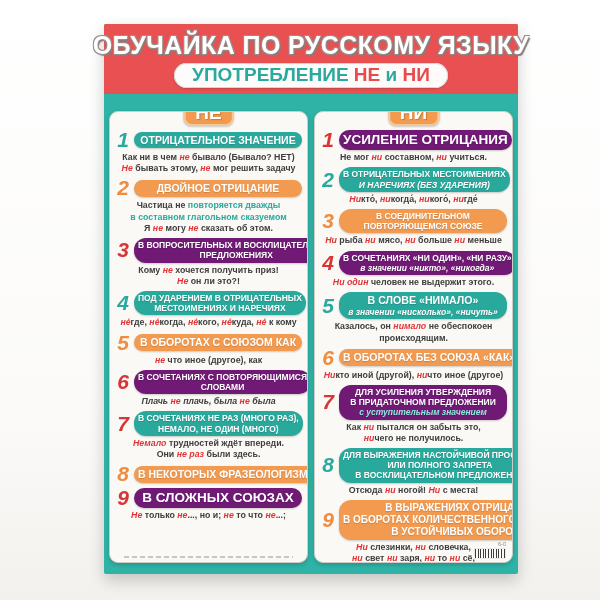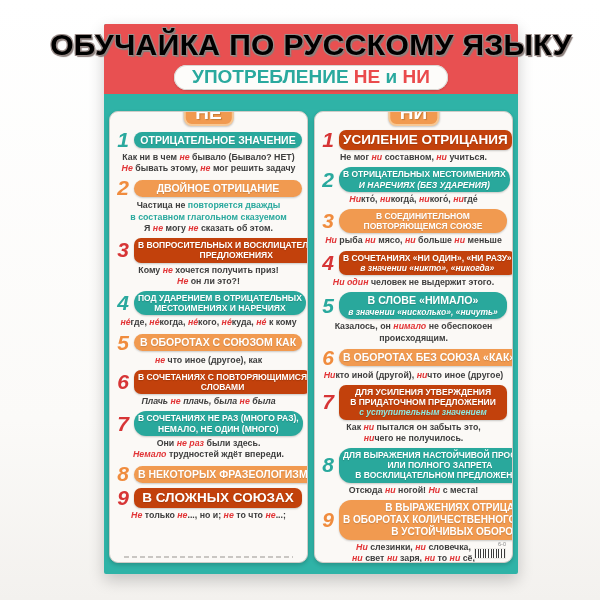--- a/index.html
+++ b/index.html
@@ -1,37 +1,37 @@
 <!DOCTYPE html>
 <html><head>
 <meta charset="utf-8">
 <style>
   html,body{margin:0;padding:0;}
   body{width:600px;height:600px;background:#fff;font-family:"Liberation Sans",sans-serif;overflow:hidden;}
   .photo{position:relative;width:600px;height:600px;background:linear-gradient(180deg,#ffffff 0%,#fbfaf8 70%,#f3f1ee 100%);}
   .poster{position:absolute;left:104px;top:24px;width:414px;height:550px;background:#2fb3a7;border-radius:2px;box-shadow:0 6px 16px rgba(0,0,0,.20);}
   .red-band{height:70px;background:#e85051;border-radius:2px 2px 0 0;display:flex;flex-direction:column;align-items:center;justify-content:center;gap:3px;}
-  .title{font-size:30px;font-weight:800;color:#000000;letter-spacing:.4px;white-space:nowrap;
+  .title{font-size:25px;font-weight:800;color:#ffffff;letter-spacing:.4px;white-space:nowrap;
          text-shadow:-1px -1px 0 #9b8d8a,1px -1px 0 #9b8d8a,-1px 1px 0 #9b8d8a,1.5px 1.5px 1px #8a7d7a;}
   .subtitle{background:#fdfcfa;border-radius:16px;padding:1px 18px 2px;font-size:19px;font-weight:800;white-space:nowrap;
             box-shadow:inset 0 0 0 1px #d9d6d2,0 1px 2px rgba(0,0,0,.15);}
   .c-teal{color:#2aa99e;} .c-red{color:#ea4a4c;}
   .cards{display:flex;gap:6px;padding:17px 5px 0;}
   .card{position:relative;flex:1;background:#fbf9f6;border-radius:9px;border:1px solid #cfccc7;height:452px;
         padding:15px 3px 4px;box-sizing:border-box;overflow:hidden;box-shadow:0 2px 4px rgba(0,0,0,.18);}
   .card-badge{position:absolute;top:-13px;left:50%;transform:translateX(-50%);background:#f19a50;border:2px solid #f7c793;
         border-radius:8px;color:#fff;font-weight:800;font-size:19px;line-height:23px;padding:0 10px;
         text-shadow:1px 1px 1px rgba(120,70,10,.35);box-shadow:0 1px 2px rgba(0,0,0,.2);}
   .section{margin:3px 2px 4px;}
   .hrow{display:flex;align-items:center;gap:3px;}
   .num{min-width:16px;text-align:center;font-weight:800;font-size:21px;line-height:.95;font-style:italic;}
   .n-teal{color:#2aa99e;} .n-orange{color:#f08c3e;} .n-red{color:#d73536;}
   .hbadge{flex:1;border-radius:12px;color:#fff;font-weight:800;text-align:center;padding:2px 4px;font-size:8.5px;
           line-height:1.2;box-shadow:0 1px 2px rgba(0,0,0,.2);text-shadow:0 1px 1px rgba(0,0,0,.15);}
-  .bg-teal{background:#29a89c;text-align:center;} .bg-orange{background:#f19a50;} .bg-red{background:#c2410c;border-radius:7px;}
+  .bg-teal{background:#29a89c;text-align:center;} .bg-orange{background:#f19a50;} .bg-red{background:#701a75;}
   .sz-lg{font-size:10.5px;} .sz-xl{font-size:13.5px;} .sz-sm{font-size:10px;}
   .hline{white-space:nowrap;}
   .hline.it{font-style:italic;}
   .hline.accent{color:#8fe8de;font-style:italic;}
   .hline.big{font-size:1.25em;}
   .body{margin-top:2px;}
   .bodyline{text-align:center;font-size:8.8px;font-weight:700;color:#3e3e3e;line-height:1.28;white-space:nowrap;}
   .bodyline.it{font-style:italic;}
   .sd{color:#3e3e3e;} .sr{color:#e23537;font-style:italic;} .st{color:#2aa99e;margin-top:12px;}
   .fineprint{position:absolute;bottom:4px;left:7%;width:86%;height:2px;opacity:.75;
@@ -129,22 +129,22 @@
             </div>
             <div class="section">
               <div class="hrow">
                 <div class="num n-red">7</div>
                 <div class="hbadge bg-teal">
                   <div class="hline">В СОЧЕТАНИЯХ  НЕ РАЗ (МНОГО РАЗ),</div>
                   <div class="hline">НЕМАЛО, НЕ ОДИН (МНОГО)</div>
                 </div>
               </div>
               <div class="body">
+                <div class="bodyline"><span class="sr">Немало</span><span class="sd"> трудностей ждёт впереди.</span></div>
                 <div class="bodyline"><span class="sd">Они </span><span class="sr">не раз</span><span class="sd"> были здесь.</span></div>
-                <div class="bodyline"><span class="sr">Немало</span><span class="sd"> трудностей ждёт впереди.</span></div>
               </div>
             </div>
             <div class="section">
               <div class="hrow">
                 <div class="num n-orange">8</div>
                 <div class="hbadge bg-orange sz-lg">
                   <div class="hline">В НЕКОТОРЫХ ФРАЗЕОЛОГИЗМАХ</div>
                 </div>
               </div>
             </div>

